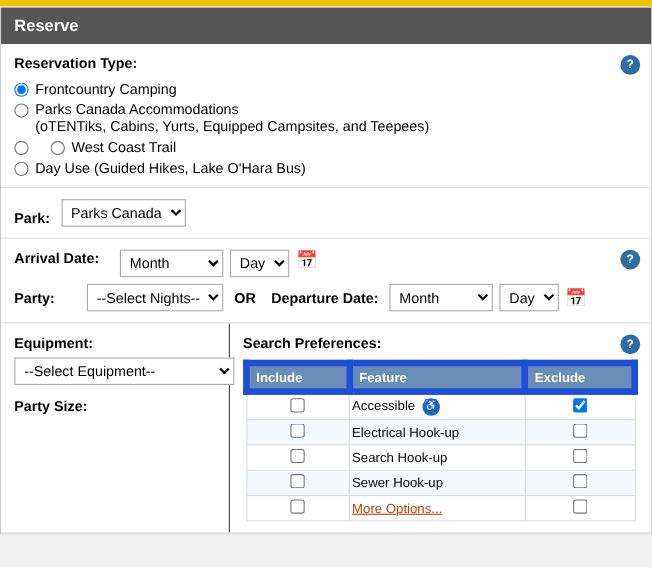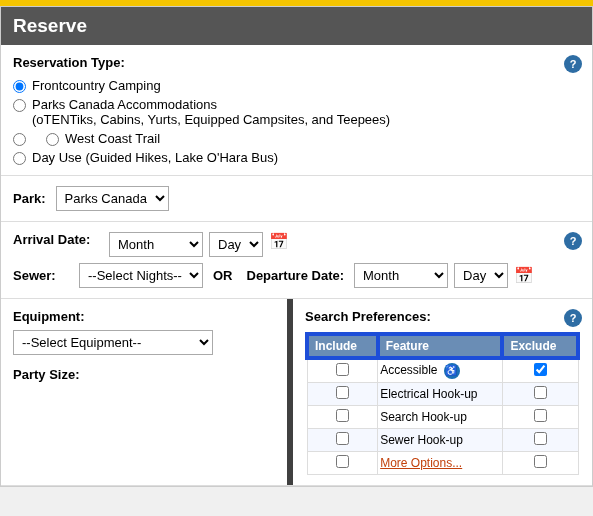--- a/index.html
+++ b/index.html
@@ -14,21 +14,21 @@
       background: #f5c400;
     }
     .panel {
       background: #fff;
       border: 1px solid #ccc;
       margin: 0;
     }
     .panel-header {
       background: #555;
       color: #fff;
-      font-size: 19px;
+      font-size: 15px;
       font-weight: bold;
       padding: 8px 12px;
     }
     .section {
       border-bottom: 1px solid #ddd;
       padding: 10px 12px;
       position: relative;
     }
     .section-label {
       font-weight: bold;
@@ -64,21 +64,21 @@
       height: 18px;
       display: flex;
       align-items: center;
       justify-content: center;
       font-size: 11px;
       font-weight: bold;
       cursor: pointer;
     }
     .park-row {
       display: flex;
-      align-items: center;
+      align-items: flex-end;
       gap: 10px;
       padding: 10px 12px;
       border-bottom: 1px solid #ddd;
     }
     .park-label {
       font-weight: bold;
     }
     select {
       border: 1px solid #aaa;
       background: #fff;
@@ -121,23 +121,23 @@
     }
     .dep-label {
       font-weight: bold;
       margin: 0 4px;
     }
     .bottom-section {
       display: flex;
       border-bottom: 1px solid #ddd;
     }
     .left-panel {
-      width: 292px;
-      padding: 10px 12px;
-      border-right: 6px solid #404040;
+      width: 208px;
+      padding: 10px 12px;
+      border-right: 1px solid #404040;
     }
     .right-panel {
       flex: 1;
       padding: 10px 12px;
       position: relative;
     }
     .equip-label {
       font-weight: bold;
       margin-bottom: 6px;
     }
@@ -154,21 +154,21 @@
       width: 100%;
       border-collapse: collapse;
     }
     .features-table th {
       background: #6a8db5;
       color: #fff;
       padding: 3px 6px;
       font-weight: bold;
       font-size: 12px;
       text-align: left;
-      border: 4px solid #1d4ed8;
+      border: 6px solid #1d4ed8;
     }
     .features-table td {
       padding: 3px 2px;
       border: 1px solid #ddd;
       font-size: 12px;
       background: #fff;
     }
     .features-table tr:nth-child(even) td {
       background: #f5f8ff;
     }
@@ -259,21 +259,21 @@
         <option>October</option>
         <option>November</option>
         <option>December</option>
       </select>
       <select>
         <option>Day</option>
       </select>
       <span class="calendar-icon">📅</span>
     </div>
     <div class="nights-row">
-      <span class="nights-label">Sewer:</span>
+      <span class="nights-label">Party:</span>
       <select>
         <option>--Select Nights--</option>
         <option>1</option>
         <option>2</option>
         <option>3</option>
         <option>4</option>
         <option>5</option>
         <option>6</option>
         <option>7</option>
       </select>

